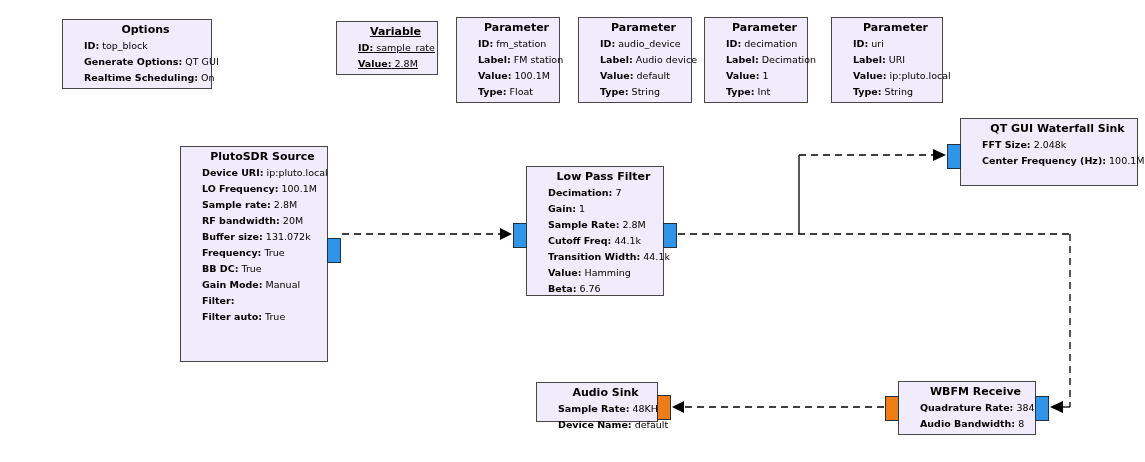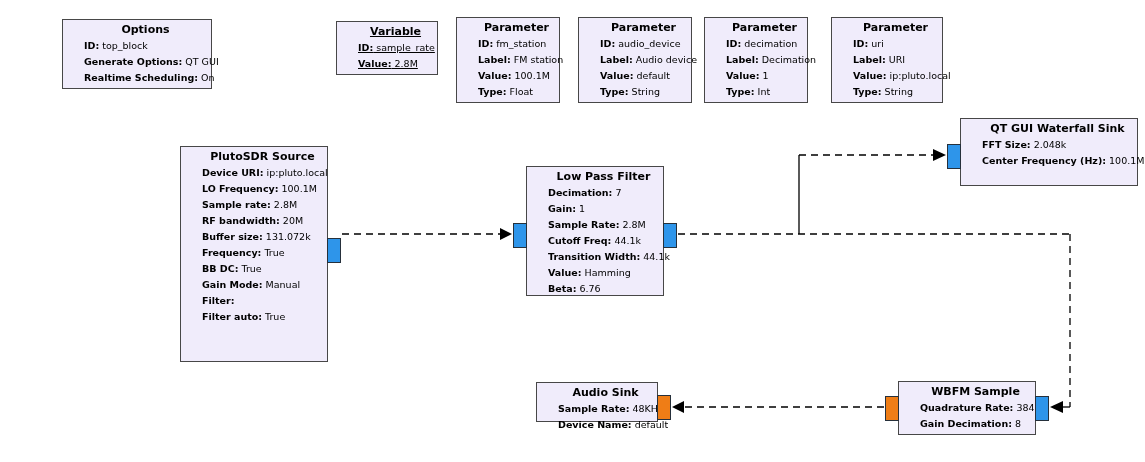--- a/index.html
+++ b/index.html
@@ -163,22 +163,22 @@
   <div class="block" style="left:536px; top:382px; width:122px; height:40px;">
     <div class="title">Audio Sink</div>
     <div class="rows">
         <div class="row"><b>Sample Rate:</b> 48KHz</div>
         <div class="row"><b>Device Name:</b> default</div>
       </div>
     <div class="port right float" style="top:12px"></div>
   </div>
 
   <div class="block" style="left:898px; top:381px; width:138px; height:54px;">
-    <div class="title">WBFM Sample</div>
+    <div class="title">WBFM Receive</div>
     <div class="rows">
         <div class="row"><b>Quadrature Rate:</b> 384k</div>
-        <div class="row"><b>Gain Decimation:</b> 8</div>
+        <div class="row"><b>Audio Bandwidth:</b> 8</div>
       </div>
     <div class="port left float" style="top:14px"></div>
     <div class="port right complex" style="top:14px"></div>
   </div>
 
 </div>
 
 </body></html>

